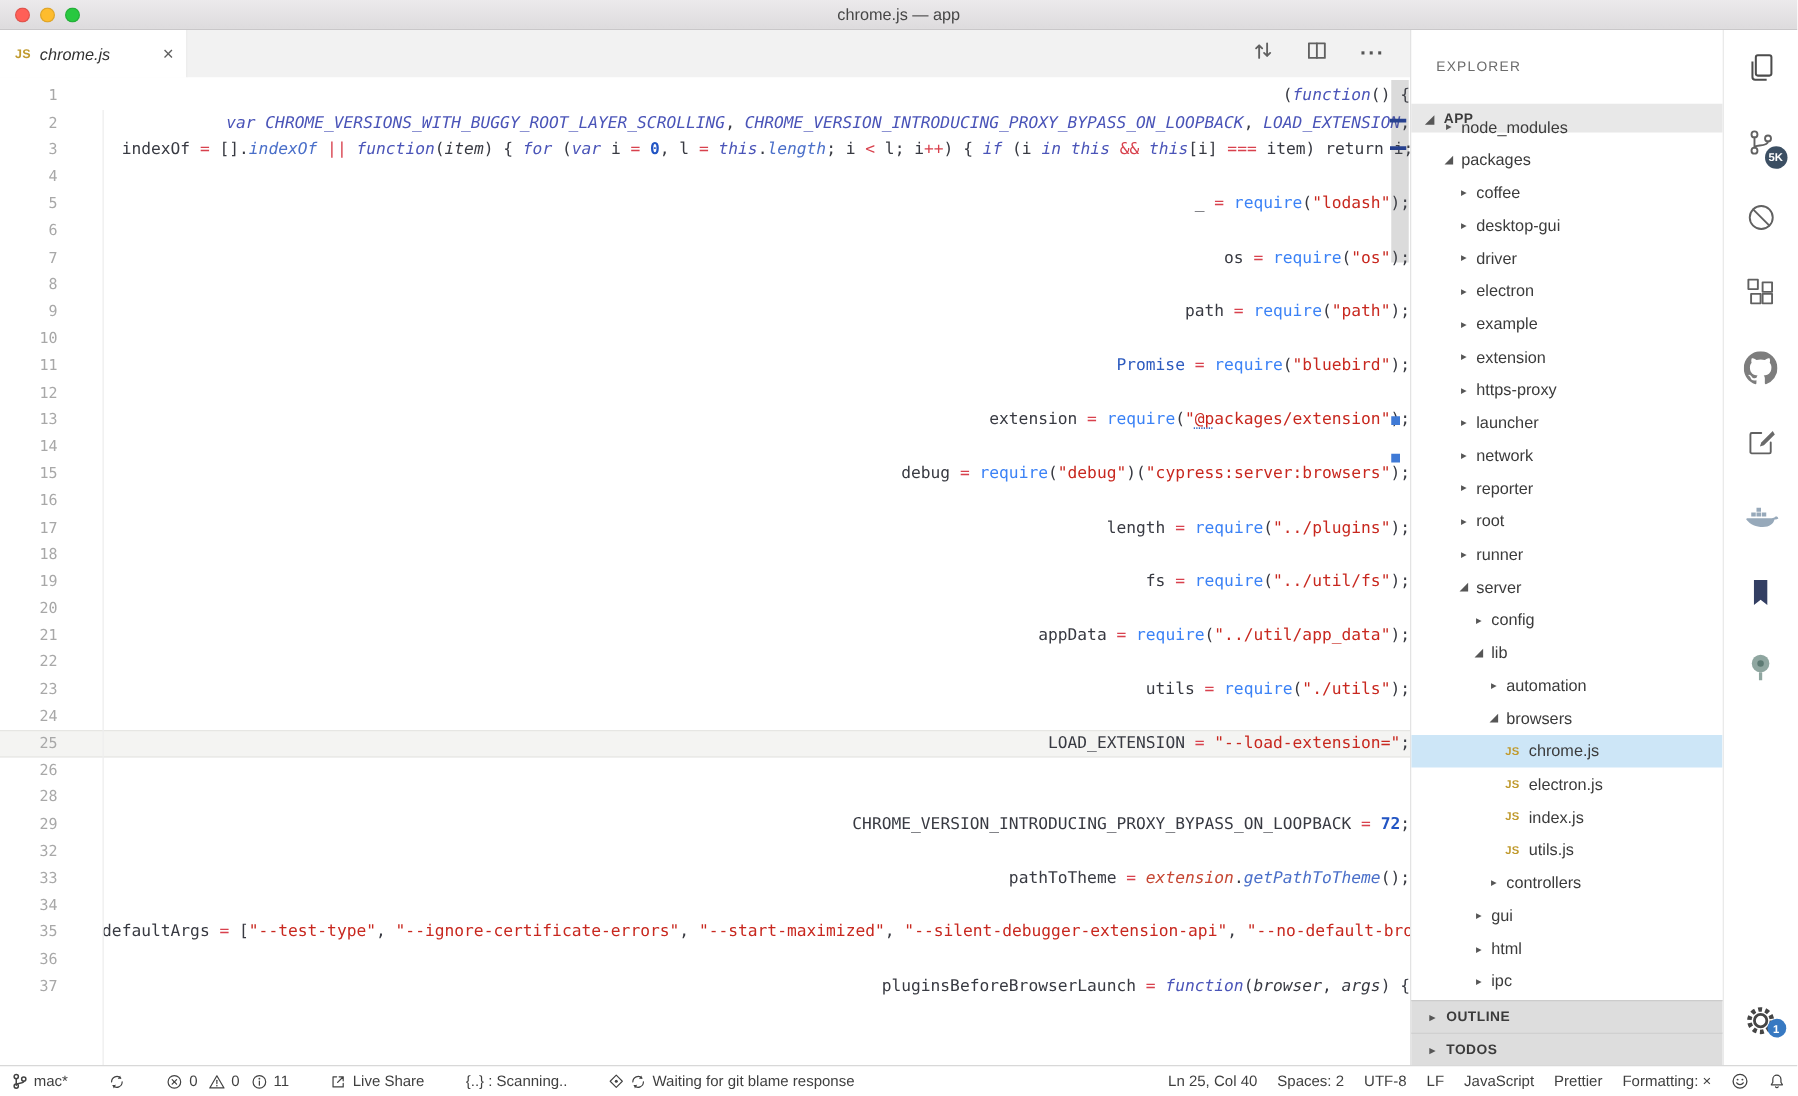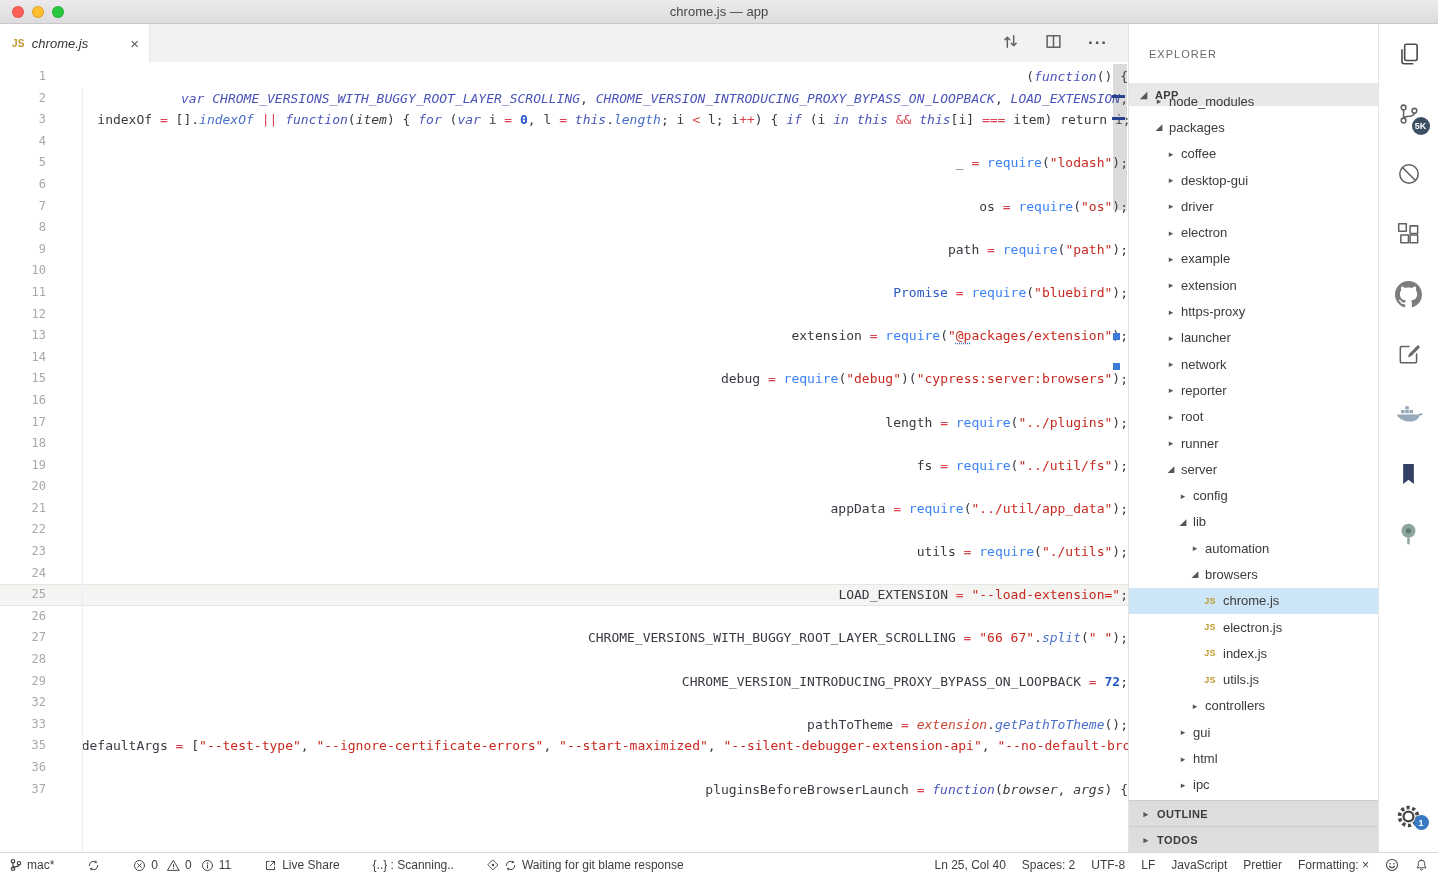--- a/index.html
+++ b/index.html
@@ -153,25 +153,25 @@
             <div class="crow"><span class="ln">17</span><span class="lc"><span>  length </span><span class="o">=</span><span> </span><span class="q">require</span><span>(</span><span class="s">"../plugins"</span><span>);</span></span></div>
             <div class="crow"><span class="ln">18</span><span class="lc"></span></div>
             <div class="crow"><span class="ln">19</span><span class="lc"><span>  fs </span><span class="o">=</span><span> </span><span class="q">require</span><span>(</span><span class="s">"../util/fs"</span><span>);</span></span></div>
             <div class="crow"><span class="ln">20</span><span class="lc"></span></div>
             <div class="crow"><span class="ln">21</span><span class="lc"><span>  appData </span><span class="o">=</span><span> </span><span class="q">require</span><span>(</span><span class="s">"../util/app_data"</span><span>);</span></span></div>
             <div class="crow"><span class="ln">22</span><span class="lc"></span></div>
             <div class="crow"><span class="ln">23</span><span class="lc"><span>  utils </span><span class="o">=</span><span> </span><span class="q">require</span><span>(</span><span class="s">"./utils"</span><span>);</span></span></div>
             <div class="crow"><span class="ln">24</span><span class="lc"></span></div>
             <div class="crow cur"><span class="ln">25</span><span class="lc"><span>  LOAD_EXTENSION </span><span class="o">=</span><span> </span><span class="s">"--load-extension="</span><span>;</span></span></div>
             <div class="crow"><span class="ln">26</span><span class="lc"></span></div>
-            <div class="crow"><span class="ln">27</span><span class="lc"><span>  CHROME_VERSIONS_WITH_BUGGY_ROOT_LAYER_SCROLLING </span><span class="o">=</span><span> </span><span class="s">"66 67"</span><span>.</span><span class="m">split</span><span>(</span><span class="s">" "</span><span>);</span></span></div>
             <div class="crow"><span class="ln">28</span><span class="lc"></span></div>
             <div class="crow"><span class="ln">29</span><span class="lc"><span>  CHROME_VERSION_INTRODUCING_PROXY_BYPASS_ON_LOOPBACK </span><span class="o">=</span><span> </span><span class="n">72</span><span>;</span></span></div>
             <div class="crow"><span class="ln">32</span><span class="lc"></span></div>
             <div class="crow"><span class="ln">33</span><span class="lc"><span>  pathToTheme </span><span class="o">=</span><span> </span><span class="e">extension</span><span>.</span><span class="m">getPathToTheme</span><span>();</span></span></div>
+            <div class="crow"><span class="ln">34</span><span class="lc"></span></div>
             <div class="crow"><span class="ln">35</span><span class="lc"><span>  defaultArgs </span><span class="o">=</span><span> [</span><span class="s">"--test-type"</span><span>, </span><span class="s">"--ignore-certificate-errors"</span><span>, </span><span class="s">"--start-maximized"</span><span>, </span><span class="s">"--silent-debugger-extension-api"</span><span>, </span><span class="s">"--no-default-browser-check"</span></span></div>
             <div class="crow"><span class="ln">36</span><span class="lc"></span></div>
             <div class="crow"><span class="ln">37</span><span class="lc"><span>  pluginsBeforeBrowserLaunch </span><span class="o">=</span><span> </span><span class="k">function</span><span>(</span><span class="i">browser</span><span>, </span><span class="i">args</span><span>) {</span></span></div>
           </div>
         <div class="guide"></div>
         <div class="overview">
           <div class="ov-thumb"></div>
           <div class="ov-dash" style="top:33px"></div>
           <div class="ov-dash" style="top:55px"></div>
           <div class="ov-info" style="top:271px"></div>

